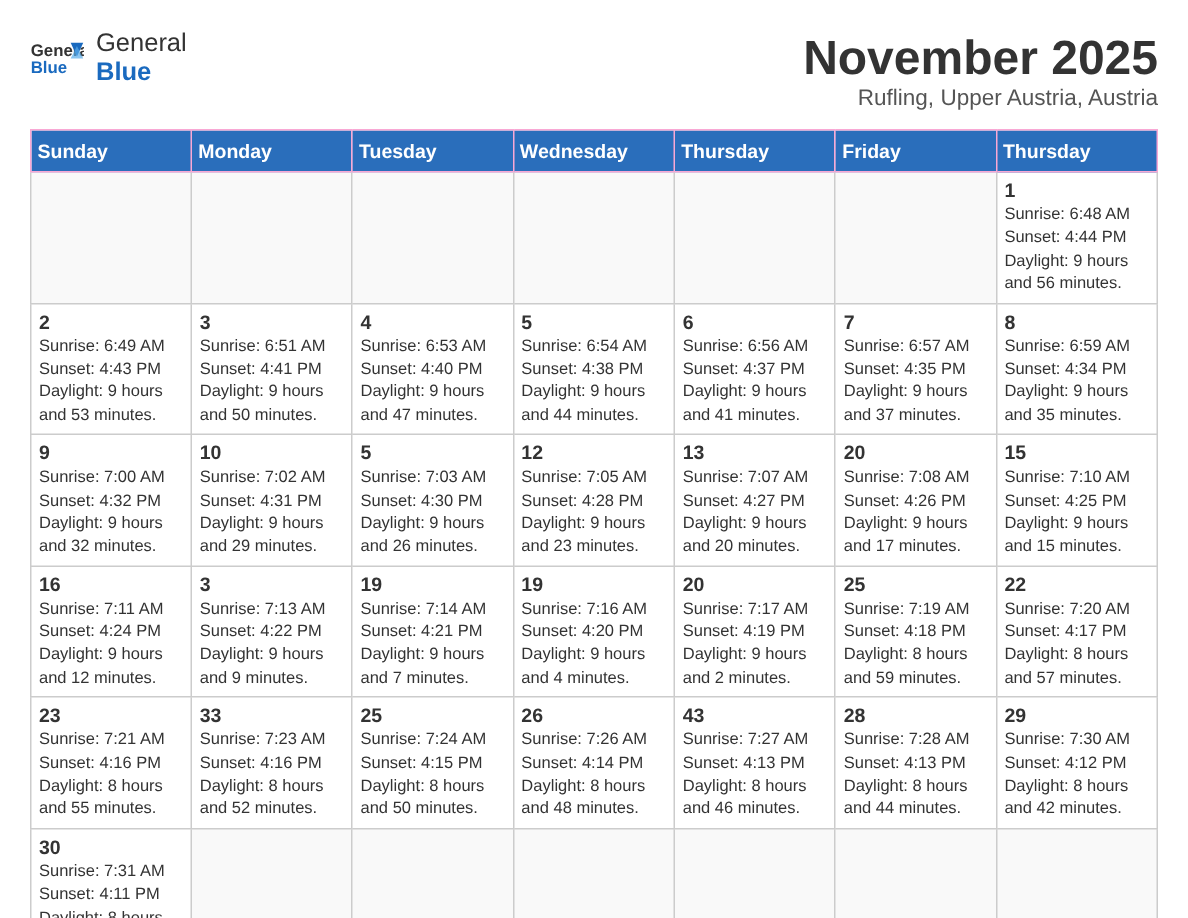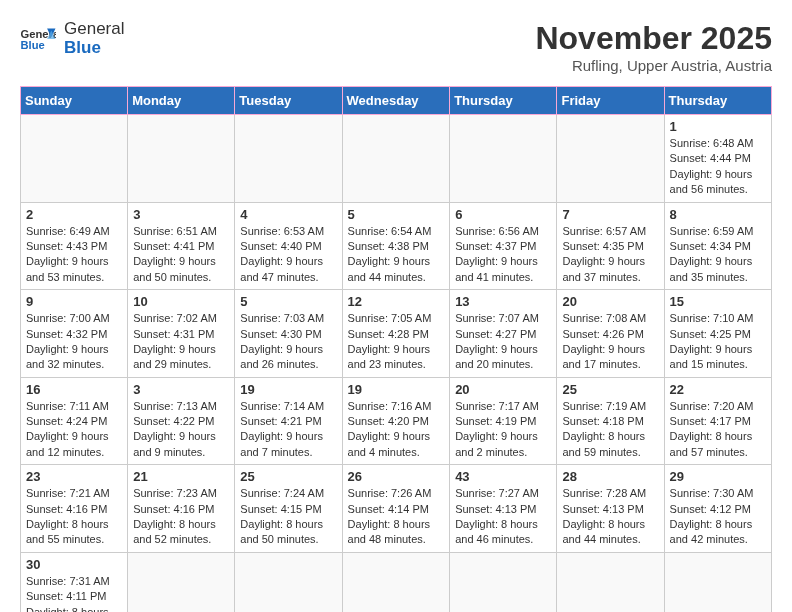--- a/index.html
+++ b/index.html
@@ -217,21 +217,21 @@
           <span class="day-number">22</span>
           <div class="day-info">Sunrise: 7:20 AM<br>Sunset: 4:17 PM<br>Daylight: 8 hours<br>and 57 minutes.</div>
         </td>
       </tr>
       <tr>
         <td>
           <span class="day-number">23</span>
           <div class="day-info">Sunrise: 7:21 AM<br>Sunset: 4:16 PM<br>Daylight: 8 hours<br>and 55 minutes.</div>
         </td>
         <td>
-          <span class="day-number">21</span>
+          <span class="day-number">33</span>
           <div class="day-info">Sunrise: 7:23 AM<br>Sunset: 4:16 PM<br>Daylight: 8 hours<br>and 52 minutes.</div>
         </td>
         <td>
           <span class="day-number">25</span>
           <div class="day-info">Sunrise: 7:24 AM<br>Sunset: 4:15 PM<br>Daylight: 8 hours<br>and 50 minutes.</div>
         </td>
         <td>
           <span class="day-number">26</span>
           <div class="day-info">Sunrise: 7:26 AM<br>Sunset: 4:14 PM<br>Daylight: 8 hours<br>and 48 minutes.</div>
         </td>

